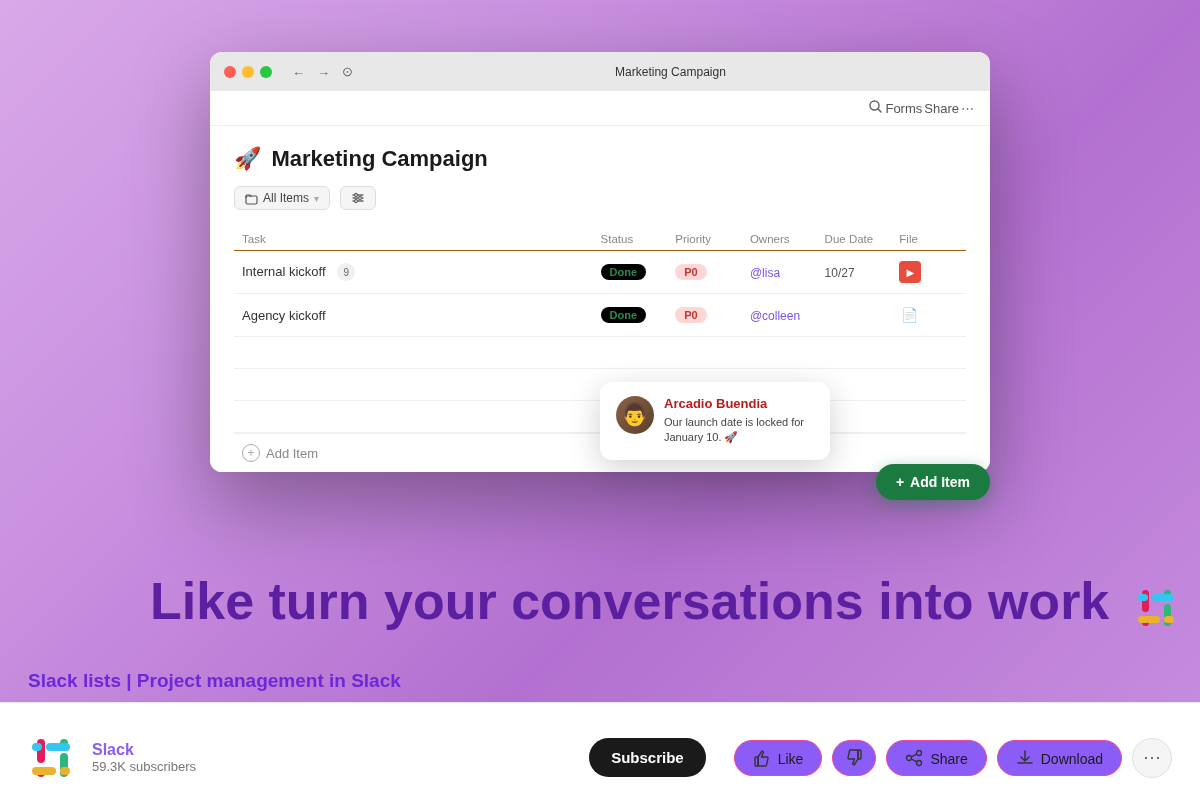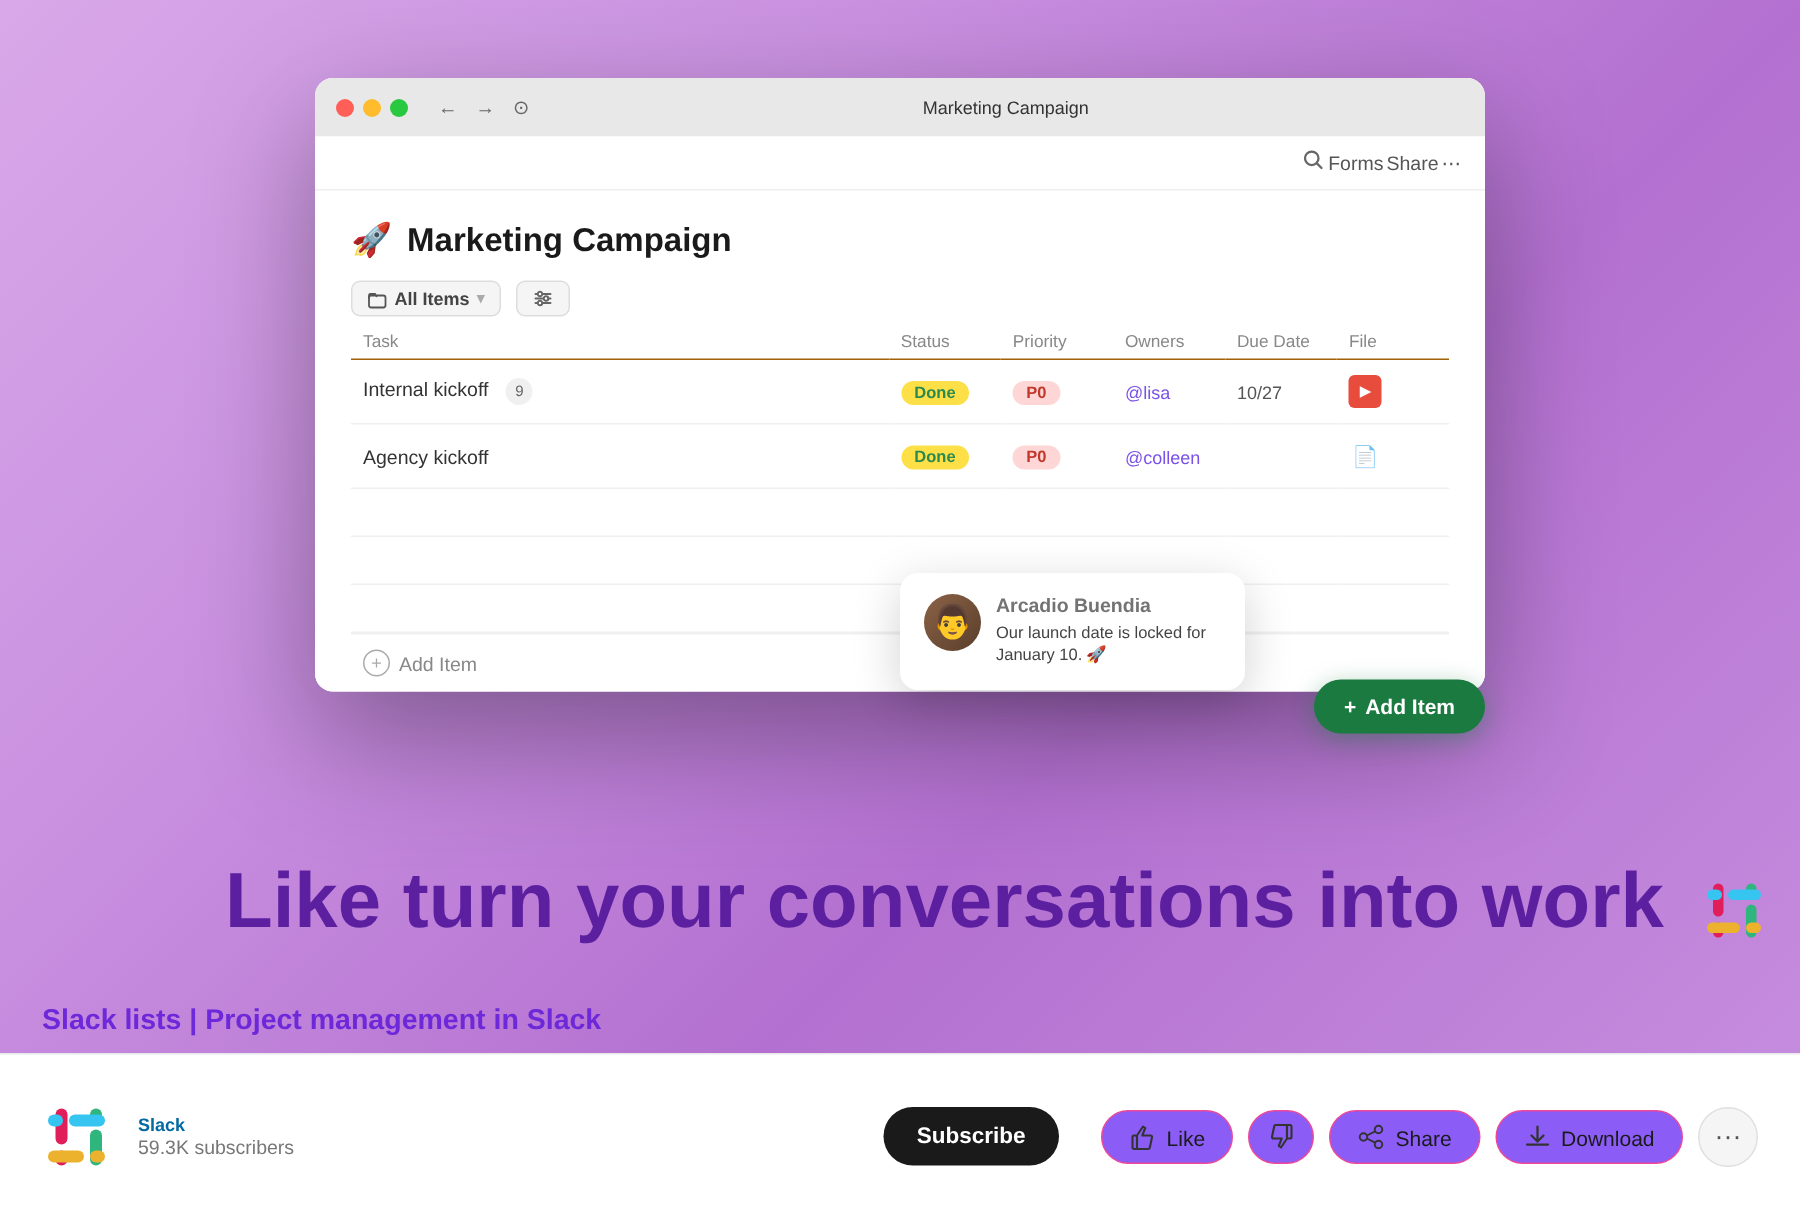--- a/index.html
+++ b/index.html
@@ -93,22 +93,21 @@
     .page-title {
       font-size: 22px;
       font-weight: 700;
       color: #1a1a1a;
     }
 
     .filter-row {
       display: flex;
       align-items: center;
       gap: 10px;
-      margin-bottom: 6px;
-      font-weight: bold;
+      margin-bottom: 18px;
     }
     .filter-pill {
       display: flex;
       align-items: center;
       gap: 5px;
       background: #f5f5f5;
       border: 1px solid #ddd;
       border-radius: 6px;
       padding: 4px 10px;
       font-size: 12px;
@@ -136,21 +135,21 @@
     .task-col { width: 48%; }
     .status-col, .priority-col, .owners-col, .duedate-col, .file-col { width: 10%; }
 
     .badge {
       display: inline-block;
       padding: 2px 9px;
       border-radius: 12px;
       font-size: 11px;
       font-weight: 600;
     }
-    .badge-done { background: #fde047; color: #2d8a4e; }
+    .badge-done { background: #000000; color: #2d8a4e; }
     .badge-p0 { background: #ffd6d6; color: #c0392b; }
 
     .owner-link { color: #7b52e8; text-decoration: none; font-size: 12px; }
     .duedate { font-size: 12px; color: #555; margin-top: 40px; }
 
     .file-icon {
       display: inline-flex;
       align-items: center;
       justify-content: center;
       width: 22px;
@@ -232,21 +231,21 @@
       overflow: hidden;
       display: flex;
       align-items: center;
       justify-content: center;
       font-size: 18px;
     }
     .chat-content { flex: 1; }
     .chat-name {
       font-size: 13px;
       font-weight: 700;
-      color: #737373;
+      color: #b91c1c;
       margin-bottom: 4px;
     }
     .chat-msg { font-size: 11px; color: #444; line-height: 1.4; }
 
     
     .add-item-btn-float {
       position: absolute;
       right: 0;
       bottom: -28px;
       background: #1a7a3f;
@@ -305,23 +304,23 @@
     }
 
     .slack-icon-wrap {
       width: 46px;
       height: 46px;
       flex-shrink: 0;
     }
 
     .channel-info { flex: 1; }
     .channel-name {
-      font-size: 12px;
+      font-size: 16px;
       font-weight: 700;
-      color: #0369a1;
+      color: #8b5cf6;
     }
     .channel-sub {
       font-size: 13px;
       color: #777;
     }
 
     .subscribe-btn {
       background: #1a1a1a;
       color: #fff;
       border: none;

